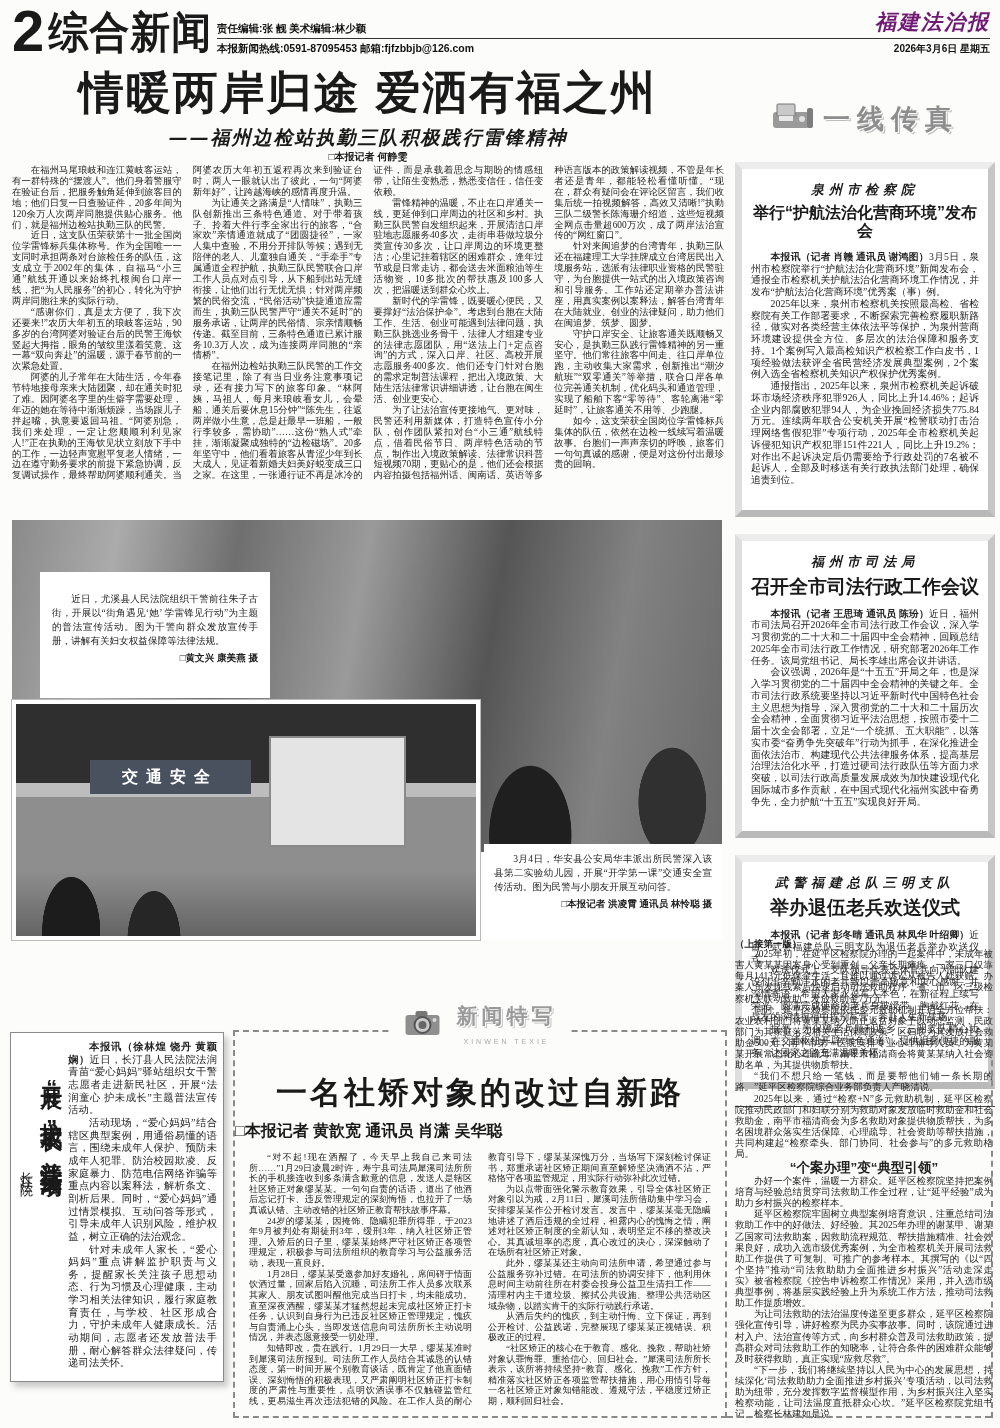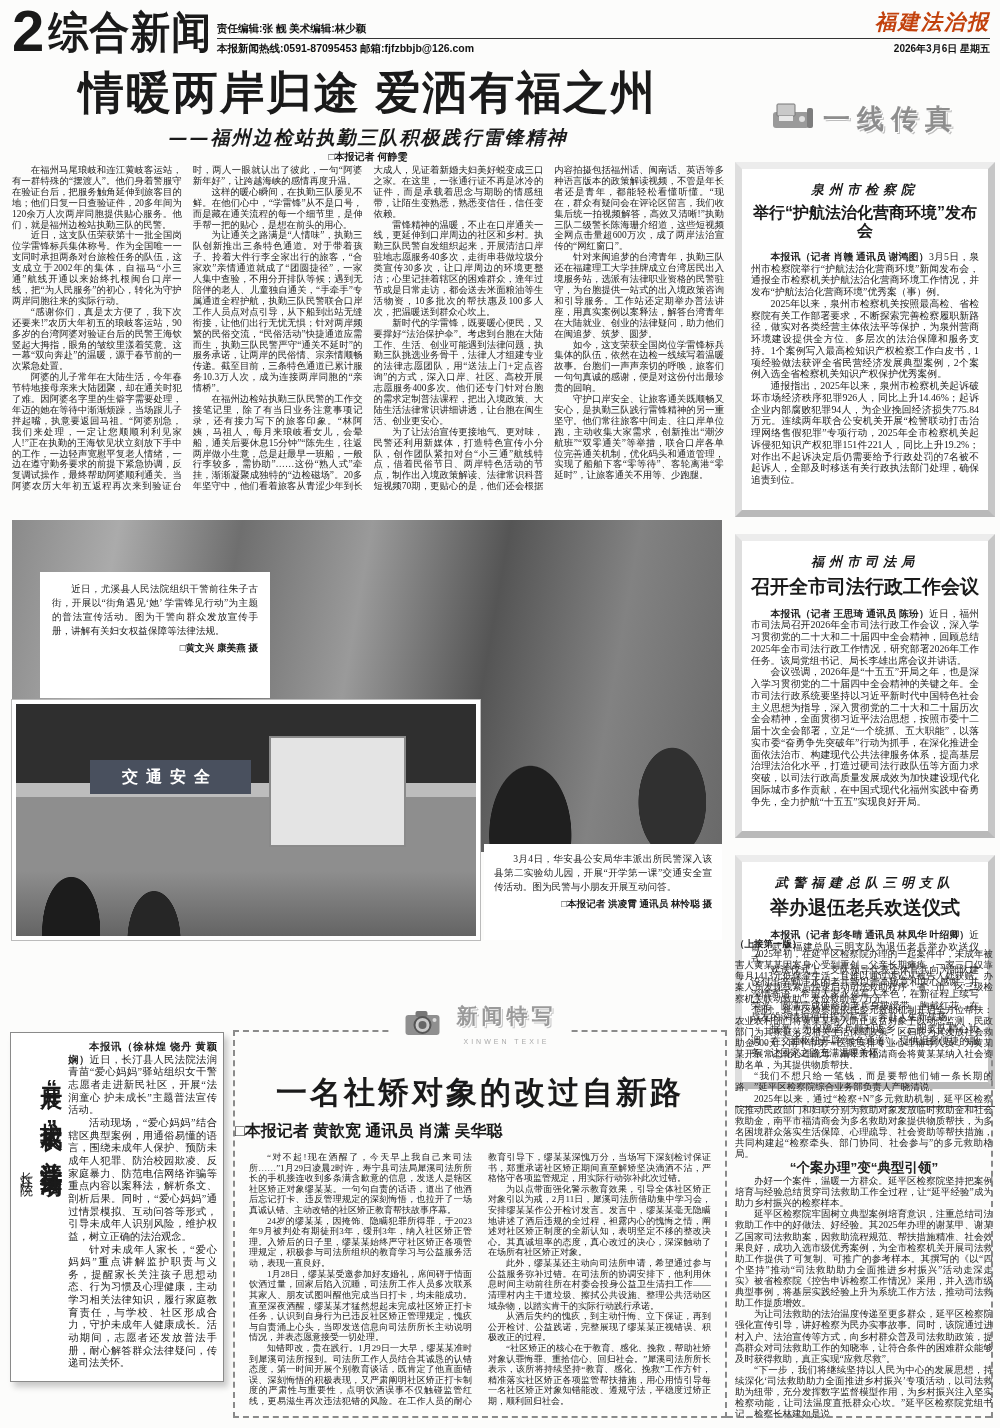--- a/index.html
+++ b/index.html
@@ -7,21 +7,21 @@
         font-family:"Liberation Serif","DejaVu Serif",serif;color:#1a1a1a;overflow:hidden;}
   
   .masthead{position:absolute;left:12px;top:4px;width:980px;height:58px;}
   .mh-left{position:absolute;left:0;top:-2px;display:flex;align-items:flex-start;}
   .page-num{font-family:"Liberation Sans",sans-serif;font-weight:bold;font-size:58px;line-height:58px;letter-spacing:-2px;}
   .section-title{font-family:"Liberation Sans",sans-serif;font-weight:bold;font-size:40px;line-height:56px;margin-left:6px;letter-spacing:1px;transform:scaleY(1.08);transform-origin:top;}
   .mh-mid{position:absolute;left:205px;right:2px;top:4px;}
   .mh-row1{display:flex;justify-content:space-between;align-items:flex-end;border-bottom:1.5px solid #333;padding-bottom:2px;}
   .mh-row2{display:flex;justify-content:space-between;align-items:flex-start;padding-top:3px;}
   .editors,.hotline{font-family:"Liberation Sans",sans-serif;font-weight:bold;font-size:10.5px;color:#111;}
-  .paper-logo{font-family:"DejaVu Serif",serif;font-style:italic;font-weight:bold;font-size:21px;color:#c2410c;letter-spacing:2px;}
+  .paper-logo{font-family:"DejaVu Serif",serif;font-style:italic;font-weight:bold;font-size:21px;color:#701a75;letter-spacing:2px;}
   .date-line{font-family:"Liberation Sans",sans-serif;font-weight:bold;font-size:10px;color:#111;}
   
   .lead-headline{position:absolute;left:12px;top:68px;width:712px;text-align:center;
       font-family:"Liberation Sans",sans-serif;font-weight:bold;font-size:45px;letter-spacing:2px;line-height:1.1;}
   .lead-subhead{position:absolute;left:12px;top:125px;width:712px;text-align:center;
       font-family:"DejaVu Serif",serif;font-style:italic;font-weight:bold;font-size:19px;letter-spacing:2px;}
   .lead-byline{position:absolute;left:12px;top:150px;width:712px;text-align:center;
       font-family:"Liberation Sans",sans-serif;font-weight:bold;font-size:10px;}
   .lead-body{position:absolute;left:12px;top:165px;width:712px;height:352px;overflow:hidden;
       column-count:4;column-gap:11px;font-size:9.4px;line-height:1.16;text-align:justify;color:#222;}
@@ -40,21 +40,21 @@
     box-shadow:0 0 0 1px #bbb;
     background:
      radial-gradient(ellipse 48px 90px at 12% 98%, #1c1c1c 0 60%, transparent 61%),
      radial-gradient(ellipse 44px 82px at 30% 102%, #262626 0 60%, transparent 61%),
      linear-gradient(#2f2f2f 0 34%,#bdbdbd 34% 40%,#8e8e8e 40% 72%,#646464 100%);}
   .banner{position:absolute;left:16%;top:24%;width:35%;height:15%;background:#49505e;color:#fff;
     display:flex;align-items:center;justify-content:center;font-family:"Liberation Sans",sans-serif;
     font-weight:bold;font-size:16px;letter-spacing:8px;}
   .screen{position:absolute;left:55%;top:14%;width:29%;height:46%;background:#e4e4e4;border:2px solid #8a8a8a;}
   .cap{position:absolute;background:#fff;box-sizing:border-box;font-size:9.6px;line-height:1.45;text-align:justify;color:#222;}
-  .cap-1{left:28px;top:52px;width:230px;height:126px;padding:10px 12px;}
+  .cap-1{left:28px;top:52px;width:230px;height:126px;padding:20px 12px;}
   .cap-2{left:472px;top:324px;width:238px;height:96px;padding:8px 10px;}
   .credit{display:block;text-align:right;font-weight:bold;font-family:"Liberation Sans",sans-serif;margin-top:3px;text-indent:0;}
   
   .fax-col{position:absolute;left:735px;top:100px;width:260px;}
   .fax-header{display:flex;align-items:center;justify-content:center;gap:8px;margin-bottom:24px;}
   .fax-title{font-family:"Liberation Sans",sans-serif;font-weight:bold;font-size:27px;letter-spacing:7px;color:#8d8d8d;
      text-shadow:1px 1px 0 #fff,2px 2px 0 #bdbdbd;}
   .news-card{border:7px solid;border-color:#ececec #c6c6c6 #b9b9b9 #dedede;background:#fff;
      padding:12px 9px 24px;margin-bottom:17px;box-sizing:border-box;}
   .card-org{text-align:center;font-size:13px;letter-spacing:5px;font-family:"DejaVu Serif",serif;font-style:italic;font-weight:bold;margin-bottom:5px;}
@@ -116,29 +116,28 @@
   </div>
 
   <div class="lead-headline">情暖两岸归途  爱洒有福之州</div>
   <div class="lead-subhead">——福州边检站执勤三队积极践行雷锋精神</div>
   <div class="lead-byline">□本报记者 何静雯</div>
   <div class="lead-body">
       <p>在福州马尾琅岐和连江黄岐客运站，有一群特殊的“摆渡人”。他们身着警服守在验证台后，把服务触角延伸到旅客目的地；他们日复一日查验证件，20多年间为120余万人次两岸同胞提供贴心服务。他们，就是福州边检站执勤三队的民警。</p>
       <p>近日，这支队伍荣获第十一批全国岗位学雷锋标兵集体称号。作为全国唯一一支同时承担两条对台旅检任务的队伍，这支成立于2002年的集体，自福马“小三通”航线开通以来始终扎根闽台口岸一线，把“为人民服务”的初心，转化为守护两岸同胞往来的实际行动。</p>
       <p>“感谢你们，真是太方便了，我下次还要来!”农历大年初五的琅岐客运站，90多岁的台湾阿婆对验证台后的民警王海钦竖起大拇指，眼角的皱纹里漾着笑意。这一幕“双向奔赴”的温暖，源于春节前的一次紧急处置。</p>
       <p>阿婆的儿子常年在大陆生活，今年春节特地接母亲来大陆团聚，却在通关时犯了难。因阿婆名字里的生僻字需要处理，年迈的她在等待中渐渐烦躁，当场跟儿子拌起嘴，执意要返回马祖。“阿婆别急，我们来处理，一定让您顺顺利利见家人!”正在执勤的王海钦见状立刻放下手中的工作，一边轻声宽慰平复老人情绪，一边在遵守勤务要求的前提下紧急协调，反复调试操作，最终帮助阿婆顺利通关。当阿婆农历大年初五返程再次来到验证台时，两人一眼就认出了彼此，一句“阿婆新年好”，让跨越海峡的感情再度升温。</p>
-      <p>这样的暖心瞬间，在执勤三队屡见不鲜。在他们心中，“学雷锋”从不是口号，而是藏在通关流程的每一个细节里，是伸手帮一把的贴心，是想在前头的用心。</p>
       <p>为让通关之路满是“人情味”，执勤三队创新推出三条特色通道。对于带着孩子、拎着大件行李全家出行的旅客，“合家欢”亲情通道就成了“团圆捷径”，一家人集中查验，不用分开排队等候；遇到无陪伴的老人、儿童独自通关，“手牵手”专属通道全程护航，执勤三队民警联合口岸工作人员点对点引导，从下船到出站无缝衔接，让他们出行无忧无惧；针对两岸频繁的民俗交流，“民俗活动”快捷通道应需而生，执勤三队民警严守“通关不延时”的服务承诺，让两岸的民俗情、宗亲情顺畅传递。截至目前，三条特色通道已累计服务10.3万人次，成为连接两岸同胞的“亲情桥”。</p>
       <p>在福州边检站执勤三队民警的工作交接笔记里，除了有当日业务注意事项记录，还有接力写下的旅客印象。“林阿姨，马祖人，每月来琅岐看女儿，会晕船，通关后要休息15分钟”“陈先生，往返两岸做小生意，总是赶最早一班船，一般行李较多，需协助”……这份“熟人式”牵挂，渐渐凝聚成独特的“边检磁场”。20多年坚守中，他们看着旅客从青涩少年到长大成人，见证着新婚夫妇美好蜕变成三口之家。在这里，一张通行证不再是冰冷的证件，而是承载着思念与期盼的情感纽带，让陌生变熟悉，熟悉变信任，信任变依赖。</p>
       <p>雷锋精神的温暖，不止在口岸通关一线，更延伸到口岸周边的社区和乡村。执勤三队民警自发组织起来，开展清洁口岸驻地志愿服务40多次，走街串巷做垃圾分类宣传30多次，让口岸周边的环境更整洁；心里记挂着辖区的困难群众，逢年过节或是日常走访，都会送去米面粮油等生活物资，10多批次的帮扶惠及100多人次，把温暖送到群众心坎上。</p>
       <p>新时代的学雷锋，既要暖心便民，又要撑好“法治保护伞”。考虑到台胞在大陆工作、生活、创业可能遇到法律问题，执勤三队挑选业务骨干，法律人才组建专业的法律志愿团队，用“送法上门+定点咨询”的方式，深入口岸、社区、高校开展志愿服务400多次。他们还专门针对台胞的需求定制普法课程，把出入境政策、大陆生活法律常识讲细讲透，让台胞在闽生活、创业更安心。</p>
       <p>为了让法治宣传更接地气、更对味，民警还利用新媒体，打造特色宣传小分队，创作团队紧扣对台“小三通”航线特点，借着民俗节日、两岸特色活动的节点，制作出入境政策解读、法律常识科普短视频70期，更贴心的是，他们还会根据内容拍摄包括福州话、闽南话、英语等多种语言版本的政策解读视频，不管是年长者还是青年，都能轻松看懂听懂。“现在，群众有疑问会在评论区留言，我们收集后统一拍视频解答，高效又清晰!”执勤三队二级警长陈海珊介绍道，这些短视频全网点击量超600万次，成了两岸法治宣传的“网红窗口”。</p>
       <p>针对来闽追梦的台湾青年，执勤三队还在福建理工大学挂牌成立台湾居民出入境服务站，选派有法律职业资格的民警驻守，为台胞提供一站式的出入境政策咨询和引导服务。工作站还定期举办普法讲座，用真实案例以案释法，解答台湾青年在大陆就业、创业的法律疑问，助力他们在闽追梦、筑梦、圆梦。</p>
+      <p>守护口岸安全、让旅客通关既顺畅又安心，是执勤三队践行雷锋精神的另一重坚守。他们常往旅客中间走、往口岸单位跑，主动收集大家需求，创新推出“潮汐航班”“双零通关”等举措，联合口岸各单位完善通关机制，优化码头和通道管理，实现了船舶下客“零等待”、客轮离港“零延时”，让旅客通关不用等、少跑腿。</p>
       <p>如今，这支荣获全国岗位学雷锋标兵集体的队伍，依然在边检一线续写着温暖故事。台胞们一声声亲切的呼唤，旅客们一句句真诚的感谢，便是对这份付出最珍贵的回响。</p>
-      <p>守护口岸安全、让旅客通关既顺畅又安心，是执勤三队践行雷锋精神的另一重坚守。他们常往旅客中间走、往口岸单位跑，主动收集大家需求，创新推出“潮汐航班”“双零通关”等举措，联合口岸各单位完善通关机制，优化码头和通道管理，实现了船舶下客“零等待”、客轮离港“零延时”，让旅客通关不用等、少跑腿。</p>
     </div>
 
   <div class="photo-wrap">
     <div class="photo-main"></div>
     <div class="cap cap-1">
       <p>近日，尤溪县人民法院组织干警前往朱子古街，开展以“街角遇见‘她’ 学雷锋见行动”为主题的普法宣传活动。图为干警向群众发放宣传手册，讲解有关妇女权益保障等法律法规。</p>
       <span class="credit">□黄文兴 康美燕 摄</span>
     </div>
     <div class="photo-inset">
       <div class="banner">交通安全</div>

